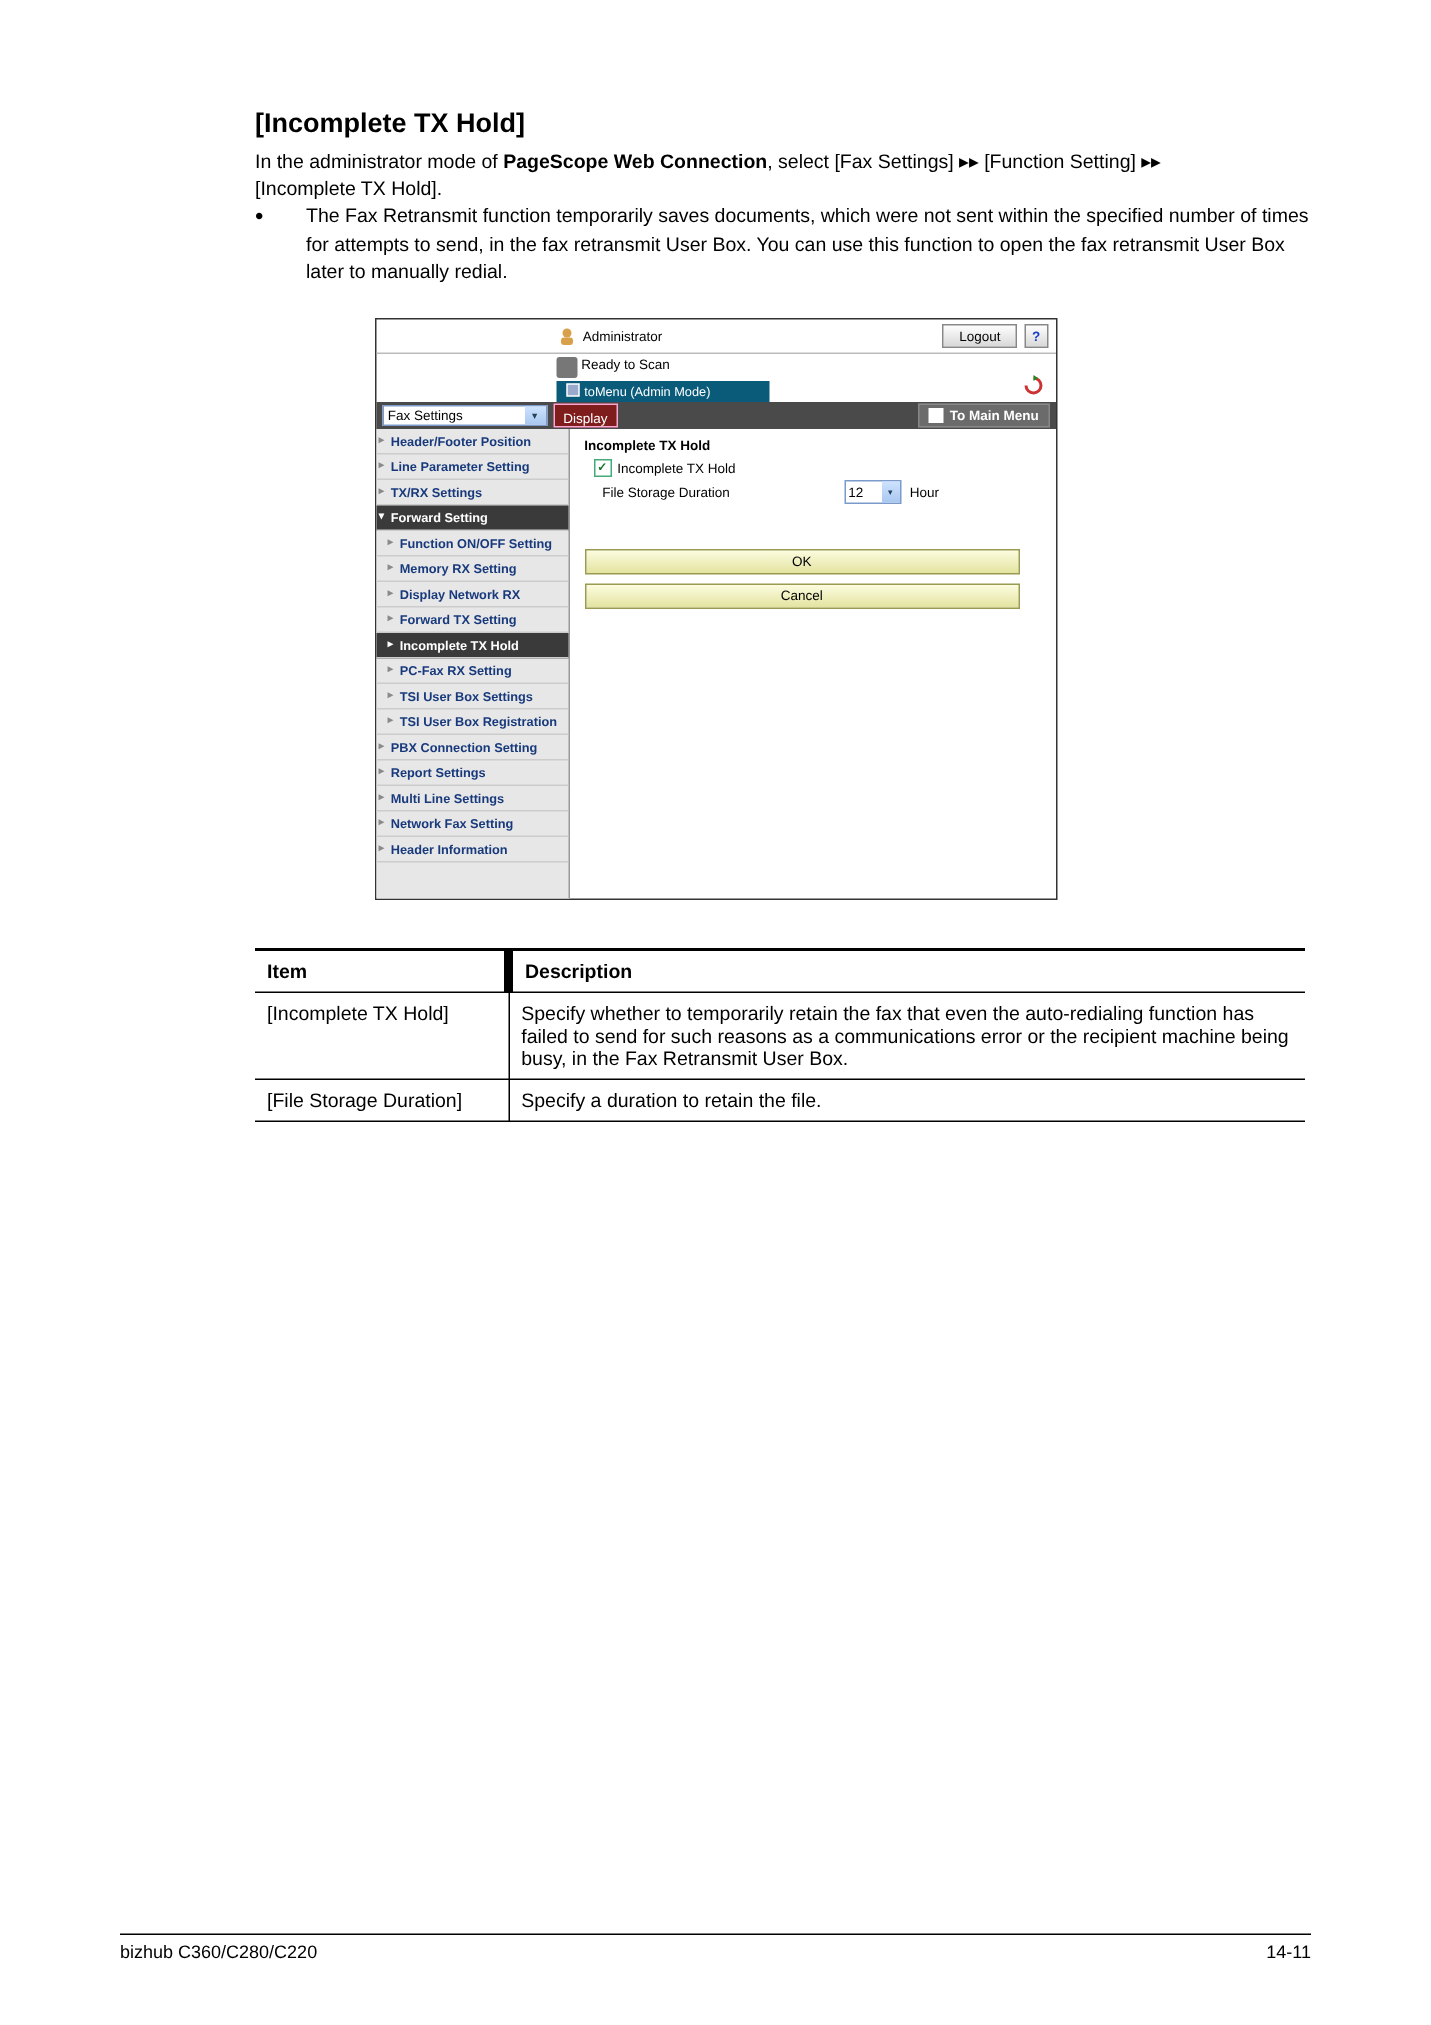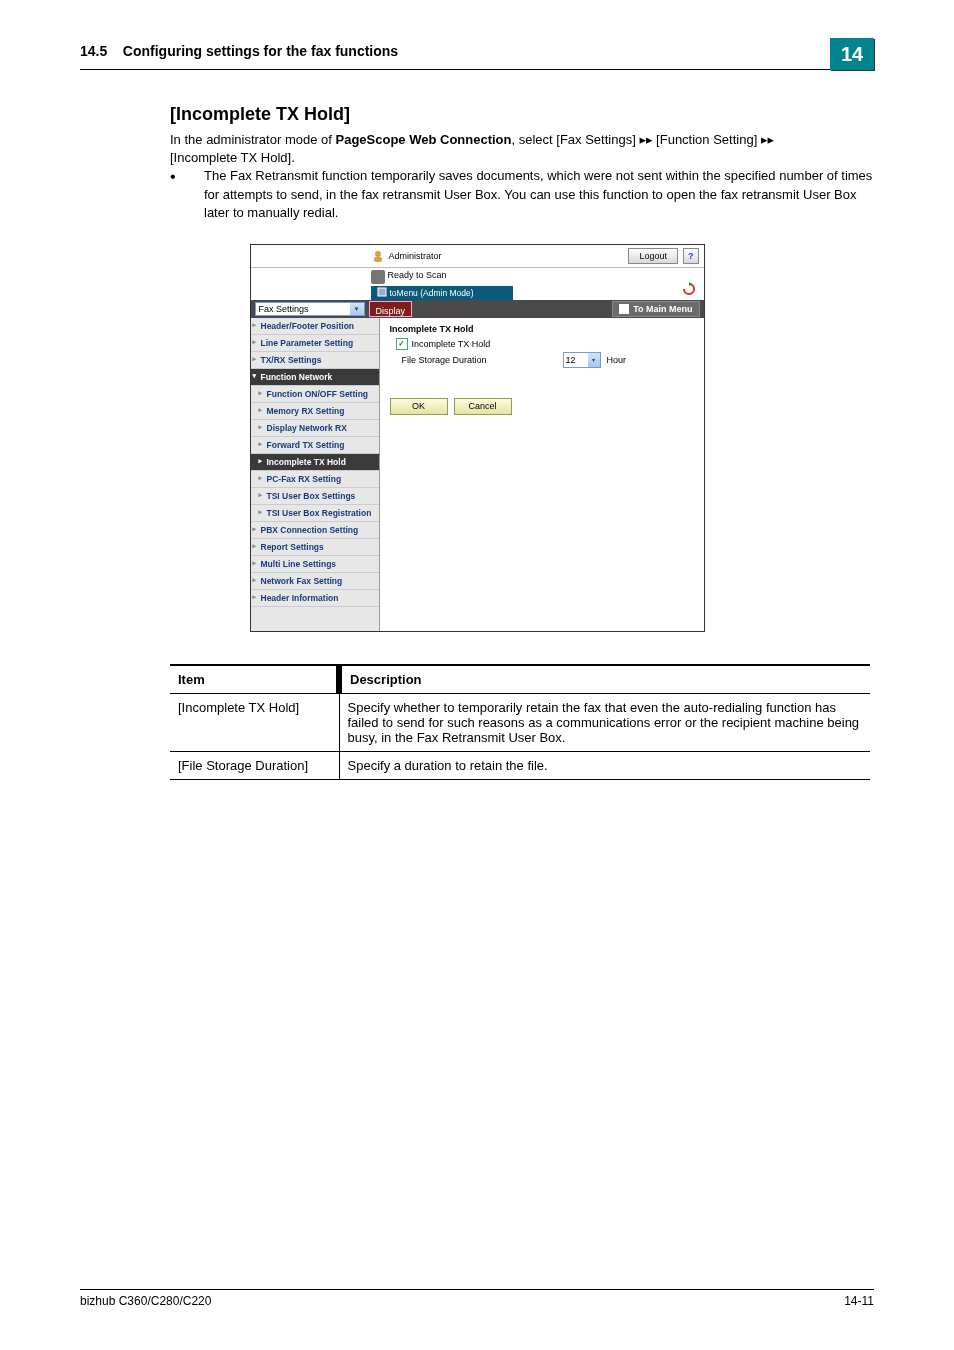--- a/index.html
+++ b/index.html
@@ -232,21 +232,21 @@
     font-size:9px;
   }
   .ss-content .title { font-weight:bold; margin-bottom:4px;}
   .ss-content .row { display:flex; align-items:center; margin:2px 0 2px 6px;}
   .ss-content .row .chk { width:10px;height:10px;border:1px solid #4a7;background:#fff; margin-right:4px; display:flex;align-items:center;justify-content:center; color:#172; font-size:8px; font-weight:bold;}
   .ss-content .row2 { display:flex; align-items:center; margin:2px 0 2px 12px; gap:6px;}
   .ss-content .duration-sel {
     width:32px; height:14px;border:1px solid #7b9ac9; display:flex; align-items:center; padding:0 2px; position:relative; margin-left:70px;
   }
   .ss-content .duration-sel .chev{ position:absolute;right:0;top:0;bottom:0;width:12px;background:linear-gradient(#cde3ff,#a9c7f0);display:flex;align-items:center;justify-content:center;font-size:6px;color:#245;}
-  .ss-buttons { display:flex; gap:6px; margin-top:24px; padding:6px 14px 0 0;}
+  .ss-buttons { display:flex; justify-content:flex-end; gap:6px; margin-top:24px; padding:6px 14px 0 0;flex-direction:column;}
   .ss-buttons .btn {
     height:15px; min-width:40px;
     background:linear-gradient(#fcfce0,#e3e3a0);
     border:1px solid #9a9a50;
     font-size:9px;
     display:flex;align-items:center;justify-content:center;
     padding:0 8px;
   }
 
   
@@ -283,28 +283,20 @@
     padding-top:4px;
   }
   .pg-footer .spacer{flex:1;}
   .admin-icon { width:14px;height:14px; display:inline-flex;align-items:center;justify-content:center;}
 </style>
 </head>
 <body>
 
 <div class="page">
 
-  <div class="pg-header">
-    <div class="title">
-      <span>14.5</span>&nbsp;&nbsp;&nbsp;&nbsp;<span>Configuring settings for the fax functions</span>
-    </div>
-    <div class="num-chip">
-       <span>14</span>
-    </div>
-  </div>
 
   <div class="section-title">[Incomplete TX Hold]</div>
 
   <p class="body-text">
     <span>In the administrator mode of </span><b>PageScope Web Connection</b><span>, select [Fax Settings]</span>
     <span class="arrow">▸▸</span>
     <span>[Function Setting]</span>
     <span class="arrow">▸▸</span><br>
     <span>[Incomplete TX Hold].</span>
   </p>
@@ -374,21 +366,21 @@
         <span class="mic"></span>
         <span>To Main Menu</span>
       </div>
     </div>
 
     <div class="ss-body">
       <div class="ss-sidebar">
         <div class="item level1"><span>Header/Footer Position</span></div>
         <div class="item level1"><span>Line Parameter Setting</span></div>
         <div class="item level1"><span>TX/RX Settings</span></div>
-        <div class="item sect"><span>Function Network</span></div>
+        <div class="item sect"><span>Forward Setting</span></div>
 
         <div class="sub"><span>Function ON/OFF Setting</span></div>
         <div class="sub"><span>Memory RX Setting</span></div>
         <div class="sub"><span>Display Network RX</span></div>
         <div class="sub"><span>Forward TX Setting</span></div>
         <div class="sub active"><span>Incomplete TX Hold</span></div>
         <div class="sub"><span>PC-Fax RX Setting</span></div>
         <div class="sub"><span>TSI User Box Settings</span></div>
         <div class="sub"><span>TSI User Box Registration</span></div>
 

